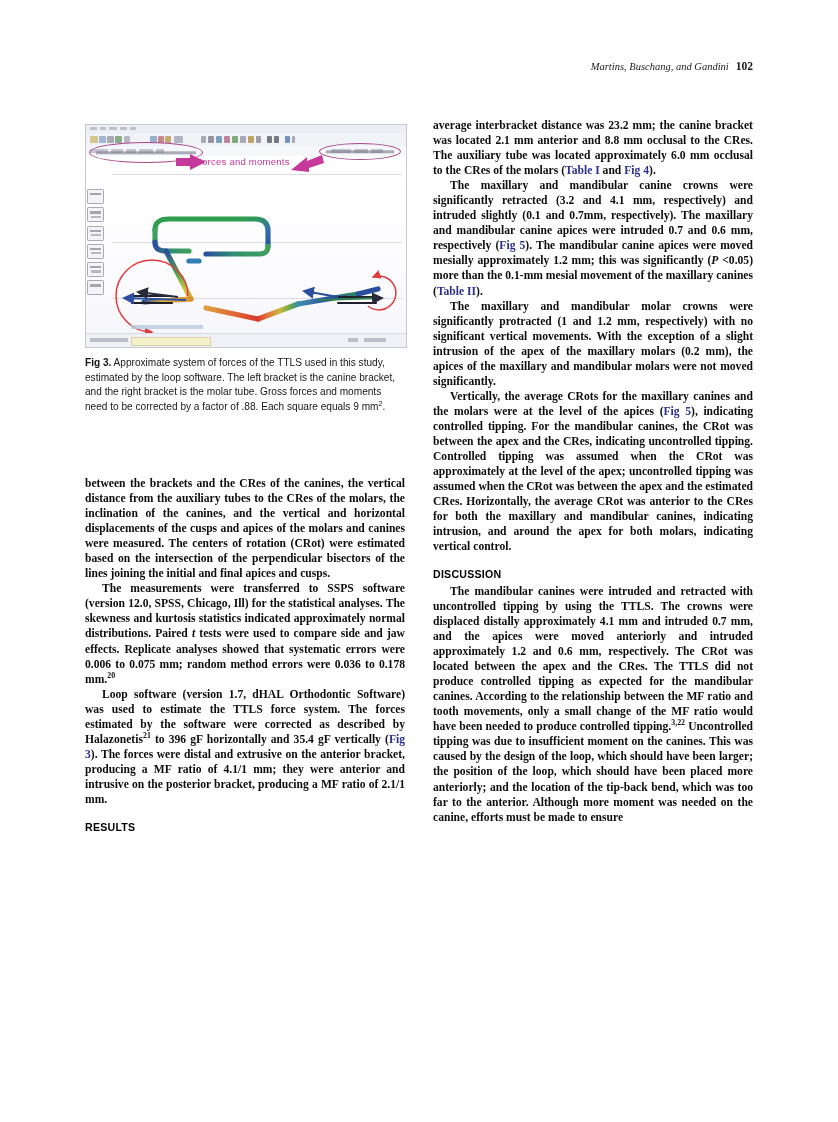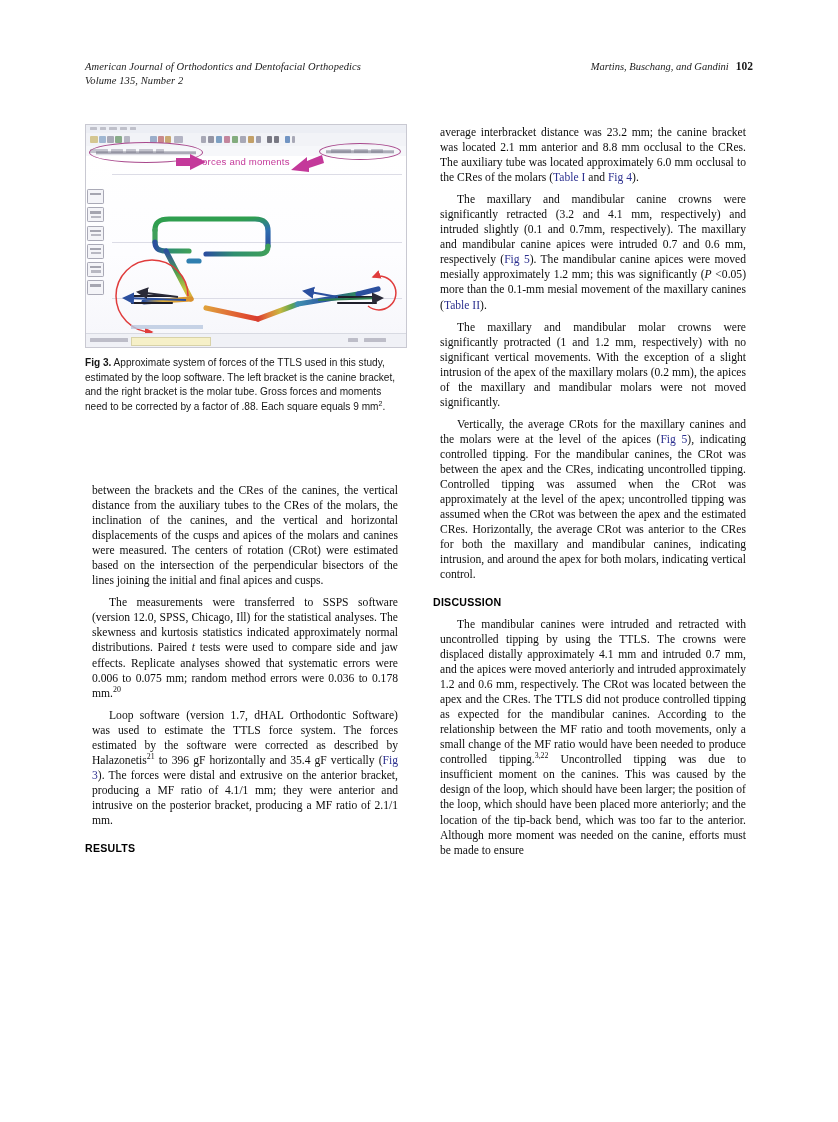--- a/index.html
+++ b/index.html
@@ -67,24 +67,25 @@
     width: 320px;
     font-size: 11.6px;
     line-height: 15.05px;
     text-align: justify;
     color: #0d0d0d;
   }
   .col-left  { left: 85px; }
   .col-right { left: 433px; }
 
   .col p {
-    margin: 7px;
+    margin: 0;
     text-indent: 17px;
     text-align: justify;
     hyphens: none;
+    font-weight: bold;
   }
   .col p.noindent { text-indent: 0; }
 
   h2.section {
     margin: 12.5px 0 2px 0;
     font-family: "Liberation Sans", sans-serif;
     font-size: 10.6px;
     font-weight: bold;
     letter-spacing: 0.25px;
     color: #000;
@@ -229,24 +230,20 @@
   }
   .cap b { font-weight: bold; }
   .cap sup { font-size: .7em; }
 </style>
 </head>
 <body>
 
 <div class="page">
 
   <div class="runhead">
-    <div class="runhead-left">
-      <div>American Journal of Orthodontics and Dentofacial Orthopedics</div>
-      <div>Volume 135, Number 2</div>
-    </div>
     <div class="runhead-right">
       <span>Martins, Buschang, and Gandini</span><span class="pageno">102</span>
     </div>
   </div>
 
   <div class="figure">
     <div class="fig-img">
 
       <div class="sw-menubar">
         <span class="mi" style="left:4px;width:7px;"></span>

